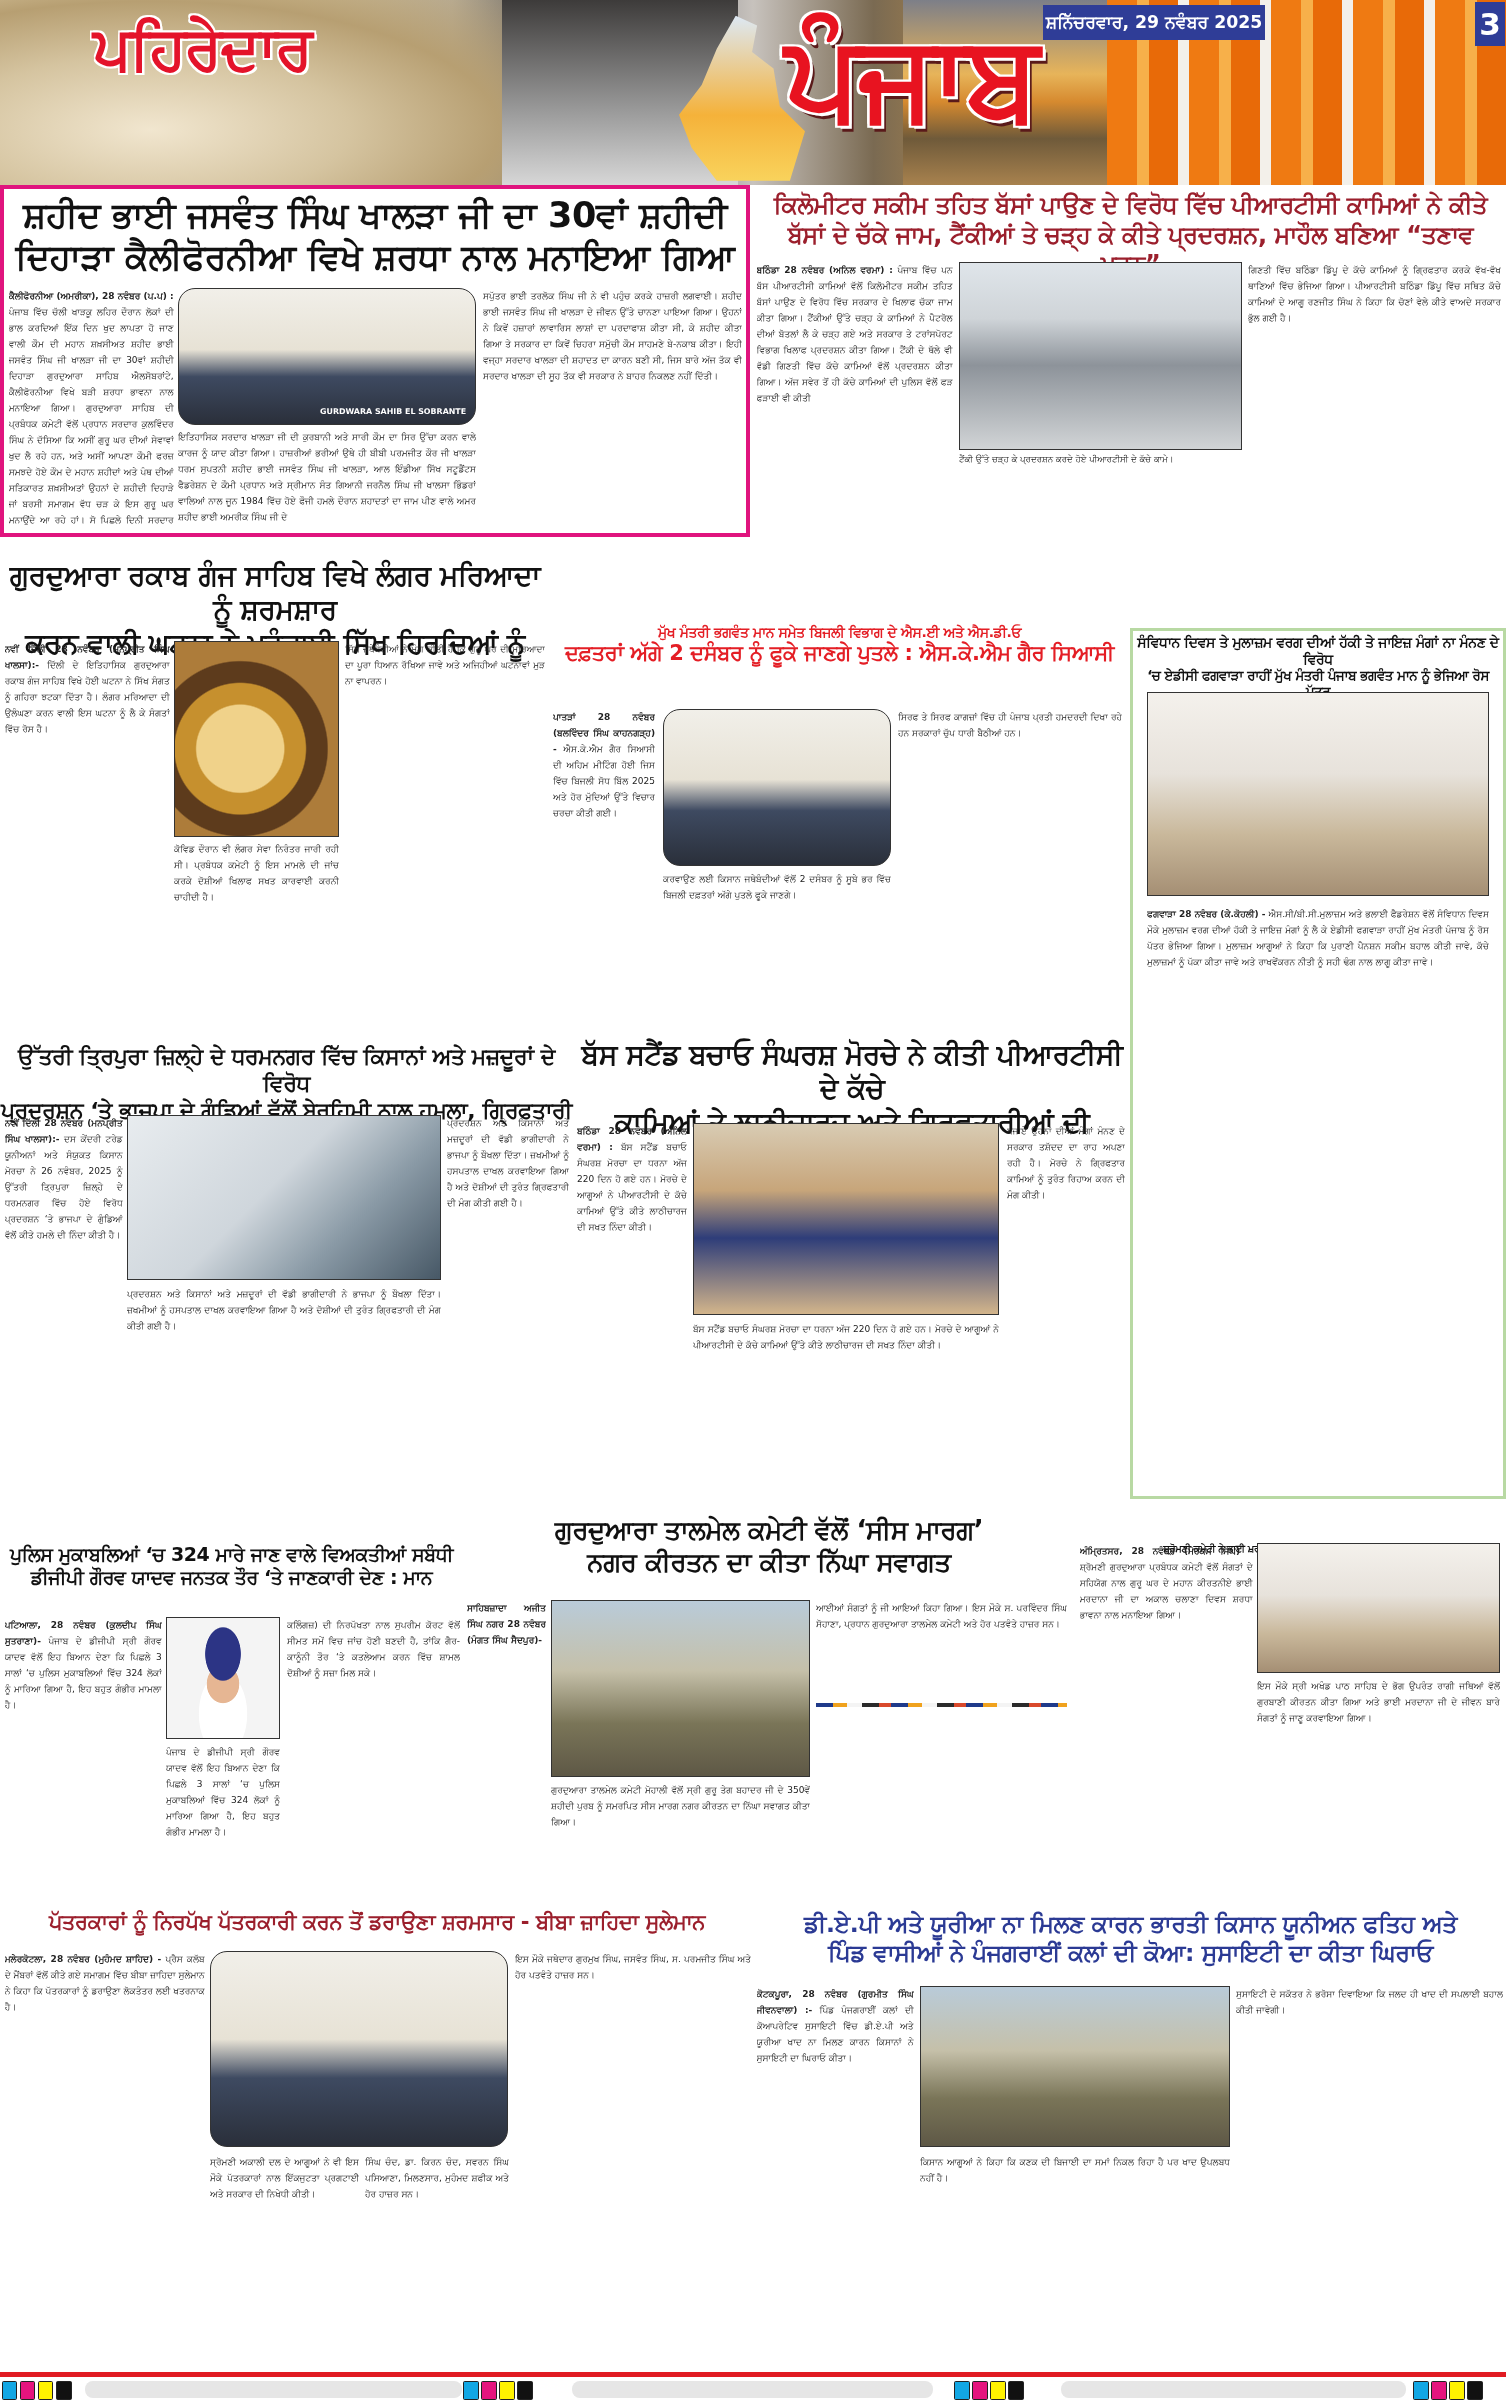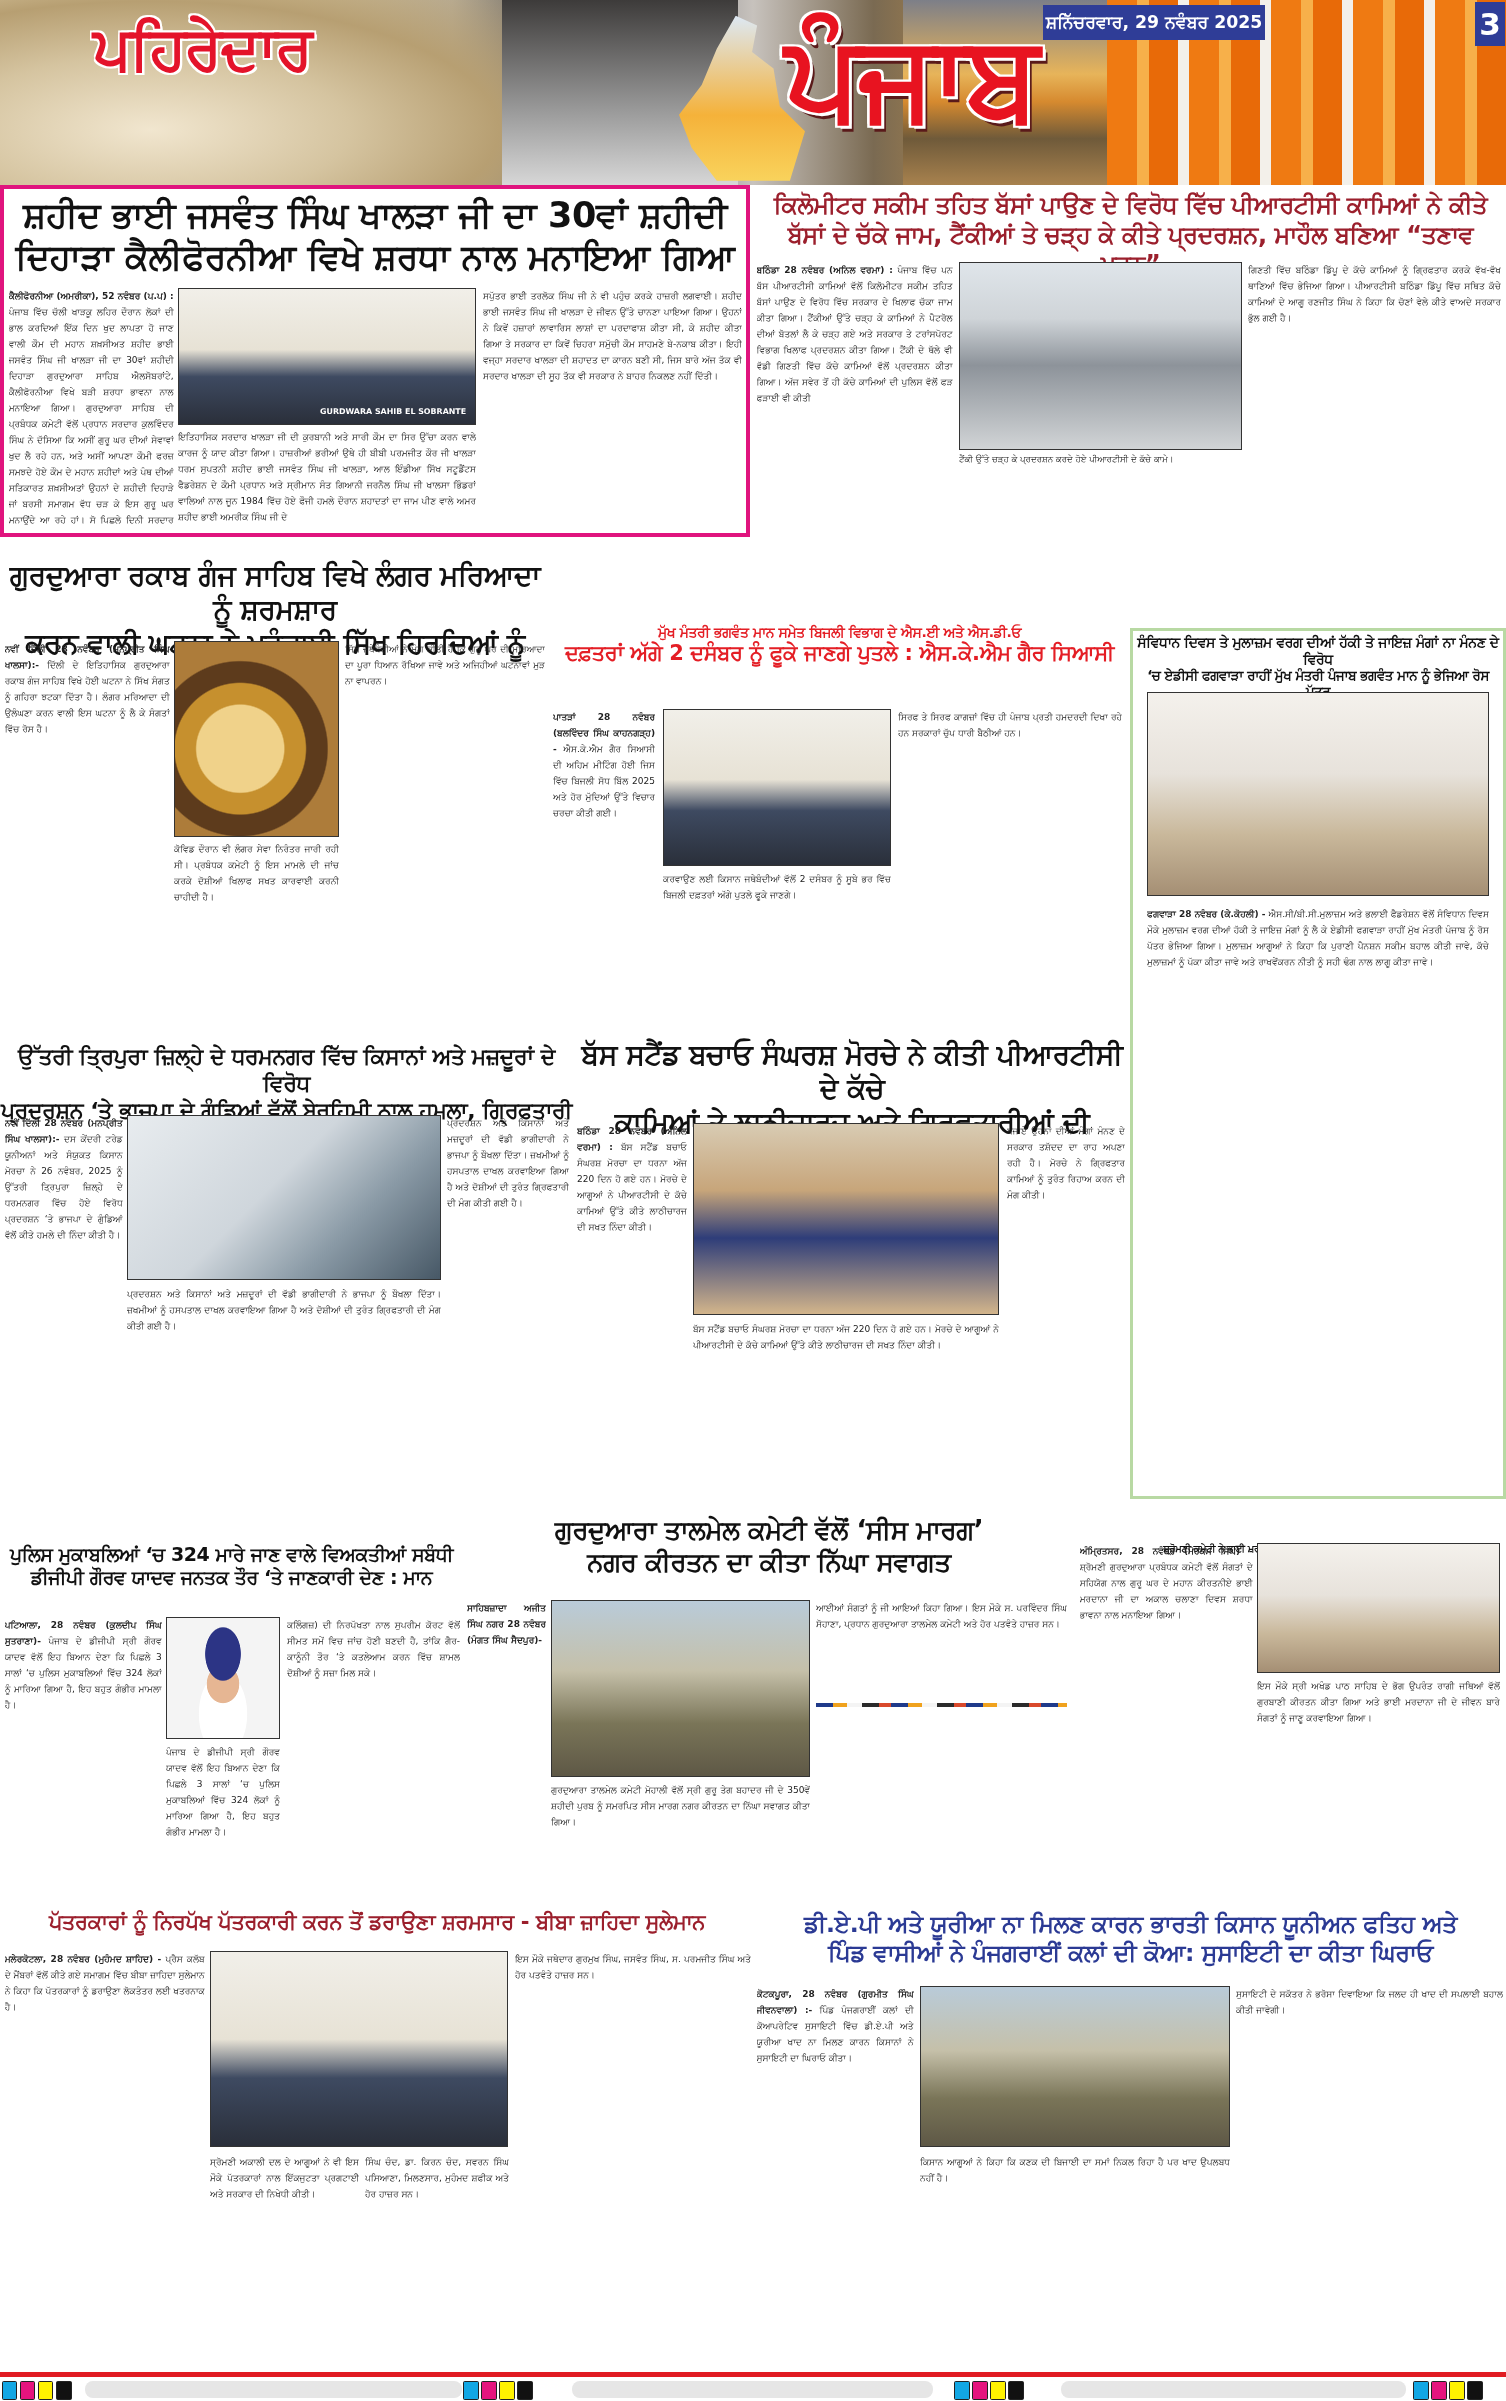--- a/index.html
+++ b/index.html
@@ -38,21 +38,21 @@
   .photo { border: 0.8px solid #333; overflow: hidden; }
   .caption { font-size: 8.6px; line-height: 12.6px; color: #222; text-align: justify; overflow: hidden; }
 
   .pink-box { border: 4.7px solid #e0147e; }
   .green-box { border: 3.1px solid #b8d9a3; }
 
   
   .ph-indoor { background: linear-gradient(180deg, #f4f1ec 0%, #e7e2db 40%, #c9b89b 70%, #a58f74 100%); }
   .ph-outdoor { background: linear-gradient(180deg, #b9cbd9 0%, #c5c0a9 40%, #7a7558 70%, #5e5846 100%); }
   .ph-crowd { background: repeating-linear-gradient(90deg, #1f3a8a 0 17.3px, #f0a21d 17.3px 31px, #f4f4f4 31px 46px, #2b2b2b 46px 63px, #d9492c 63px 75px); }
-  .ph-meeting { background: linear-gradient(180deg, #f1efe9 0%, #e7e2d5 45%, #3e4a61 65%, #2a2f3a 100%); }
+  .ph-meeting { background: linear-gradient(180deg, #f1efe9 0%, #e7e2d5 45%, #3e4a61 65%, #2a2f3a 100%); border-radius: 17px; }
   .ph-hospital { background: linear-gradient(135deg, #e8ecef 0%, #cfd6dc 45%, #8a9aa6 70%, #475866 100%); }
   .ph-tent { background: linear-gradient(180deg, #d8cbb3 0%, #c7a57a 35%, #2e3d79 60%, #d3b58b 100%); }
   .ph-portrait { background: radial-gradient(ellipse at 50% 30%, #2c3485 0 22%, transparent 23%), radial-gradient(ellipse at 50% 55%, #e6b693 0 20%, transparent 21%), radial-gradient(ellipse at 50% 80%, #ffffff 0 30%, #f4f4f4 31%); }
   .ph-tower { background: linear-gradient(180deg, #dfe5ea 0%, #cfd4d8 30%, #8d939a 55%, #d1d4d6 100%); }
   .ph-dinner { background: radial-gradient(circle at 40% 55%, #f0d28a 0 30%, #c6902e 31% 45%, #5d3b1c 46% 60%, #ad7c3a 61%); }
 
   
   .footer-rule { left: 0; top: 2372px; width: 1506px; height: 4.7px; background: #e11b22; }
   .reg-strip { left: 0; top: 2379px; width: 1506px; height: 22px; }
   .reg-marks { position: absolute; top: 1.6px; display: flex; gap: 2.4px; }
@@ -72,21 +72,21 @@
   <div class="abs masthead-title">ਪੰਜਾਬ</div>
   <div class="abs masthead-logo">ਪਹਿਰੇਦਾਰ</div>
   <div class="abs date-box">ਸ਼ਨਿੱਚਰਵਾਰ, 29 ਨਵੰਬਰ 2025</div>
   <div class="abs page-no">3</div>
 </div>
 
 <div class="abs pink-box" style="left:0;top:185px;width:750px;height:352px;">
   <div class="headline" style="margin-top:4.7px;font-size:35px;color:#111;">ਸ਼ਹੀਦ ਭਾਈ ਜਸਵੰਤ ਸਿੰਘ ਖਾਲੜਾ ਜੀ ਦਾ 30ਵਾਂ ਸ਼ਹੀਦੀ</div>
   <div class="headline" style="font-size:35px;color:#111;">ਦਿਹਾੜਾ ਕੈਲੀਫੋਰਨੀਆ ਵਿਖੇ ਸ਼ਰਧਾ ਨਾਲ ਮਨਾਇਆ ਗਿਆ</div>
   <div class="abs body-col" style="left:4.7px;top:99px;width:165px;height:243px;">
-    <span class="dateline">ਕੈਲੀਫੋਰਨੀਆ (ਅਮਰੀਕਾ), 52 ਨਵੰਬਰ (ਪ.ਪ) :</span>
+    <span class="dateline">ਕੈਲੀਫੋਰਨੀਆ (ਅਮਰੀਕਾ), 28 ਨਵੰਬਰ (ਪ.ਪ) :</span>
     <span>ਪੰਜਾਬ ਵਿੱਚ ਚੱਲੀ ਖਾੜਕੂ ਲਹਿਰ ਦੌਰਾਨ ਲੋਕਾਂ ਦੀ ਭਾਲ ਕਰਦਿਆਂ ਇੱਕ ਦਿਨ ਖੁਦ ਲਾਪਤਾ ਹੋ ਜਾਣ ਵਾਲੀ ਕੌਮ ਦੀ ਮਹਾਨ ਸ਼ਖ਼ਸੀਅਤ ਸ਼ਹੀਦ ਭਾਈ ਜਸਵੰਤ ਸਿੰਘ ਜੀ ਖਾਲੜਾ ਜੀ ਦਾ 30ਵਾਂ ਸ਼ਹੀਦੀ ਦਿਹਾੜਾ ਗੁਰਦੁਆਰਾ ਸਾਹਿਬ ਐਲਸੋਬਰਾਂਟੇ, ਕੈਲੀਫੋਰਨੀਆ ਵਿਖੇ ਬੜੀ ਸ਼ਰਧਾ ਭਾਵਨਾ ਨਾਲ ਮਨਾਇਆ ਗਿਆ। ਗੁਰਦੁਆਰਾ ਸਾਹਿਬ ਦੀ ਪ੍ਰਬੰਧਕ ਕਮੇਟੀ ਵੱਲੋਂ ਪ੍ਰਧਾਨ ਸਰਦਾਰ ਕੁਲਵਿੰਦਰ ਸਿੰਘ ਨੇ ਦੱਸਿਆ ਕਿ ਅਸੀਂ ਗੁਰੂ ਘਰ ਦੀਆਂ ਸੇਵਾਵਾਂ ਖੁਦ ਲੈ ਰਹੇ ਹਨ, ਅਤੇ ਅਸੀਂ ਆਪਣਾ ਕੌਮੀ ਫਰਜ਼ ਸਮਝਦੇ ਹੋਏ ਕੌਮ ਦੇ ਮਹਾਨ ਸ਼ਹੀਦਾਂ ਅਤੇ ਪੰਥ ਦੀਆਂ ਸਤਿਕਾਰਤ ਸ਼ਖ਼ਸੀਅਤਾਂ ਉਹਨਾਂ ਦੇ ਸ਼ਹੀਦੀ ਦਿਹਾੜੇ ਜਾਂ ਬਰਸੀ ਸਮਾਗਮ ਵੱਧ ਚੜ ਕੇ ਇਸ ਗੁਰੂ ਘਰ ਮਨਾਉਂਦੇ ਆ ਰਹੇ ਹਾਂ। ਸੋ ਪਿਛਲੇ ਦਿਨੀ ਸਰਦਾਰ ਖਾਲੜਾ ਜੀ ਦਾ ਸ਼ਹੀਦੀ ਦਿਹਾੜਾ ਵੀ ਵੱਡੇ ਪੱਧਰ ਤੇ ਮਨਾਉਣ ਦਾ ਸਮੁੱਚੀ ਕਮੇਟੀ ਨੇ ਫੈਸਲਾ ਕੀਤਾ ਸੀ,</span>
   </div>
   <div class="abs photo ph-meeting" style="left:174px;top:99px;width:298px;height:137px;">
     <div class="abs" style="left:141px;top:118px;color:#fff;font-size:7.9px;font-weight:700;">GURDWARA SAHIB EL SOBRANTE</div>
   </div>
   <div class="abs body-col" style="left:174px;top:240px;width:298px;height:102px;">ਇਤਿਹਾਸਿਕ ਸਰਦਾਰ ਖਾਲੜਾ ਜੀ ਦੀ ਕੁਰਬਾਨੀ ਅਤੇ ਸਾਰੀ ਕੌਮ ਦਾ ਸਿਰ ਉੱਚਾ ਕਰਨ ਵਾਲੇ ਕਾਰਜ ਨੂੰ ਯਾਦ ਕੀਤਾ ਗਿਆ। ਹਾਜ਼ਰੀਆਂ ਭਰੀਆਂ ਉਥੇ ਹੀ ਬੀਬੀ ਪਰਮਜੀਤ ਕੌਰ ਜੀ ਖਾਲੜਾ ਧਰਮ ਸੁਪਤਨੀ ਸ਼ਹੀਦ ਭਾਈ ਜਸਵੰਤ ਸਿੰਘ ਜੀ ਖਾਲੜਾ, ਆਲ ਇੰਡੀਆ ਸਿੱਖ ਸਟੂਡੈਂਟਸ ਫੈਡਰੇਸ਼ਨ ਦੇ ਕੌਮੀ ਪ੍ਰਧਾਨ ਅਤੇ ਸ੍ਰੀਮਾਨ ਸੰਤ ਗਿਆਨੀ ਜਰਨੈਲ ਸਿੰਘ ਜੀ ਖਾਲਸਾ ਭਿੰਡਰਾਂ ਵਾਲਿਆਂ ਨਾਲ ਜੂਨ 1984 ਵਿੱਚ ਹੋਏ ਫੌਜੀ ਹਮਲੇ ਦੌਰਾਨ ਸ਼ਹਾਦਤਾਂ ਦਾ ਜਾਮ ਪੀਣ ਵਾਲੇ ਅਮਰ ਸ਼ਹੀਦ ਭਾਈ ਅਮਰੀਕ ਸਿੰਘ ਜੀ ਦੇ</div>
   <div class="abs body-col" style="left:479px;top:99px;width:259px;height:243px;">ਸਪੁੱਤਰ ਭਾਈ ਤਰਲੋਕ ਸਿੰਘ ਜੀ ਨੇ ਵੀ ਪਹੁੰਚ ਕਰਕੇ ਹਾਜ਼ਰੀ ਲਗਵਾਈ। ਸ਼ਹੀਦ ਭਾਈ ਜਸਵੰਤ ਸਿੰਘ ਜੀ ਖਾਲੜਾ ਦੇ ਜੀਵਨ ਉੱਤੇ ਚਾਨਣਾ ਪਾਇਆ ਗਿਆ। ਉਹਨਾਂ ਨੇ ਕਿਵੇਂ ਹਜ਼ਾਰਾਂ ਲਾਵਾਰਿਸ ਲਾਸ਼ਾਂ ਦਾ ਪਰਦਾਫਾਸ਼ ਕੀਤਾ ਸੀ, ਕੇ ਸ਼ਹੀਦ ਕੀਤਾ ਗਿਆ ਤੇ ਸਰਕਾਰ ਦਾ ਕਿਵੇਂ ਚਿਹਰਾ ਸਮੁੱਚੀ ਕੌਮ ਸਾਹਮਣੇ ਬੇ-ਨਕਾਬ ਕੀਤਾ। ਇਹੀ ਵਜ੍ਹਾ ਸਰਦਾਰ ਖਾਲੜਾ ਦੀ ਸ਼ਹਾਦਤ ਦਾ ਕਾਰਨ ਬਣੀ ਸੀ, ਜਿਸ ਬਾਰੇ ਅੱਜ ਤੱਕ ਵੀ ਸਰਦਾਰ ਖਾਲੜਾ ਦੀ ਸੂਹ ਤੱਕ ਵੀ ਸਰਕਾਰ ਨੇ ਬਾਹਰ ਨਿਕਲਣ ਨਹੀਂ ਦਿੱਤੀ।</div>
 </div>
 
 <div class="abs" style="left:755px;top:185px;width:751px;height:353px;">

